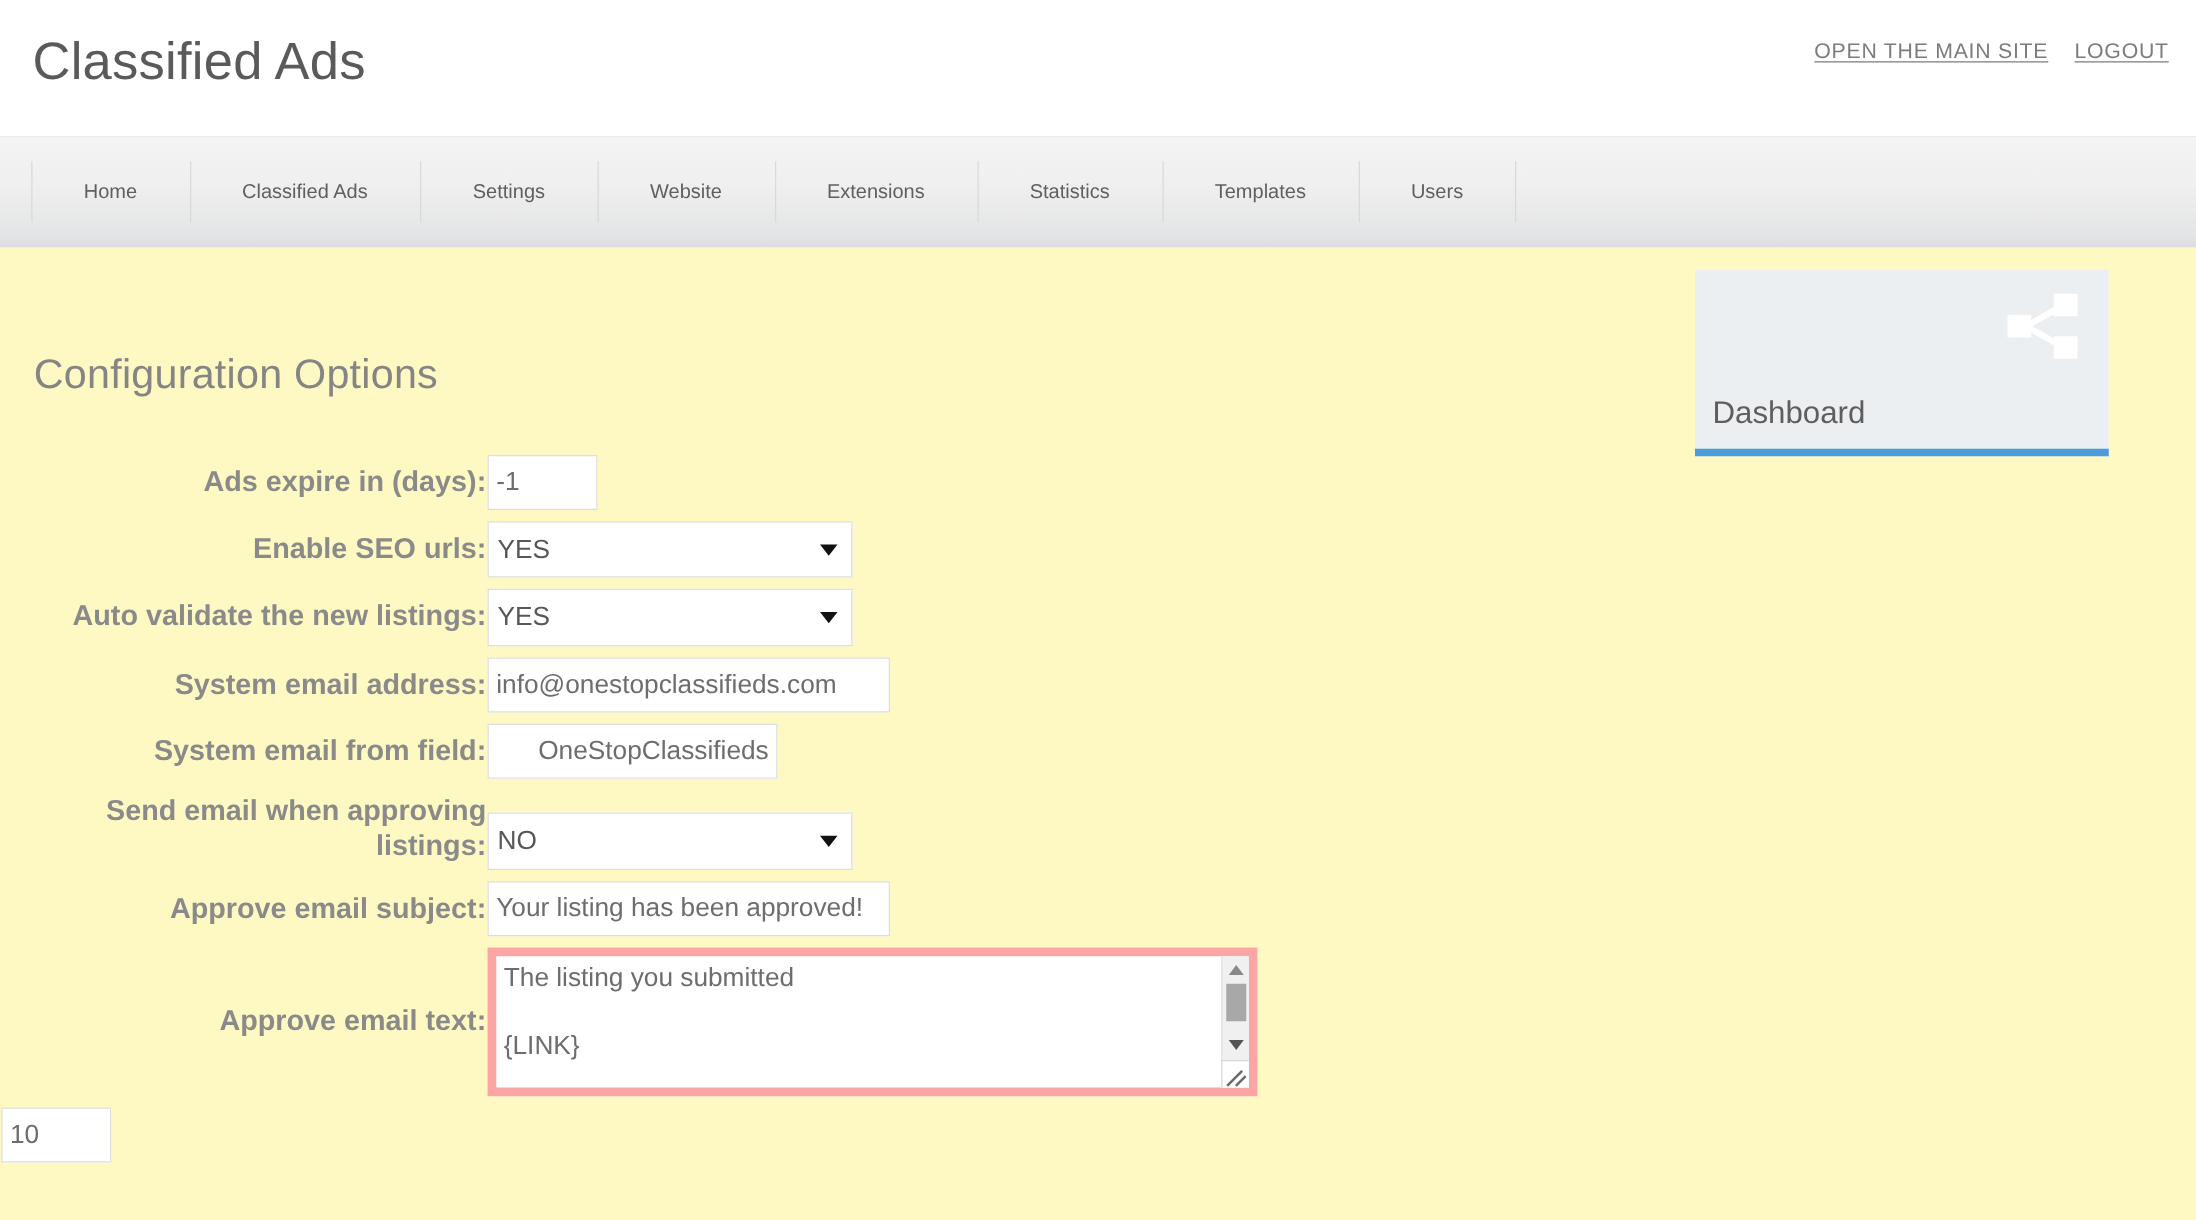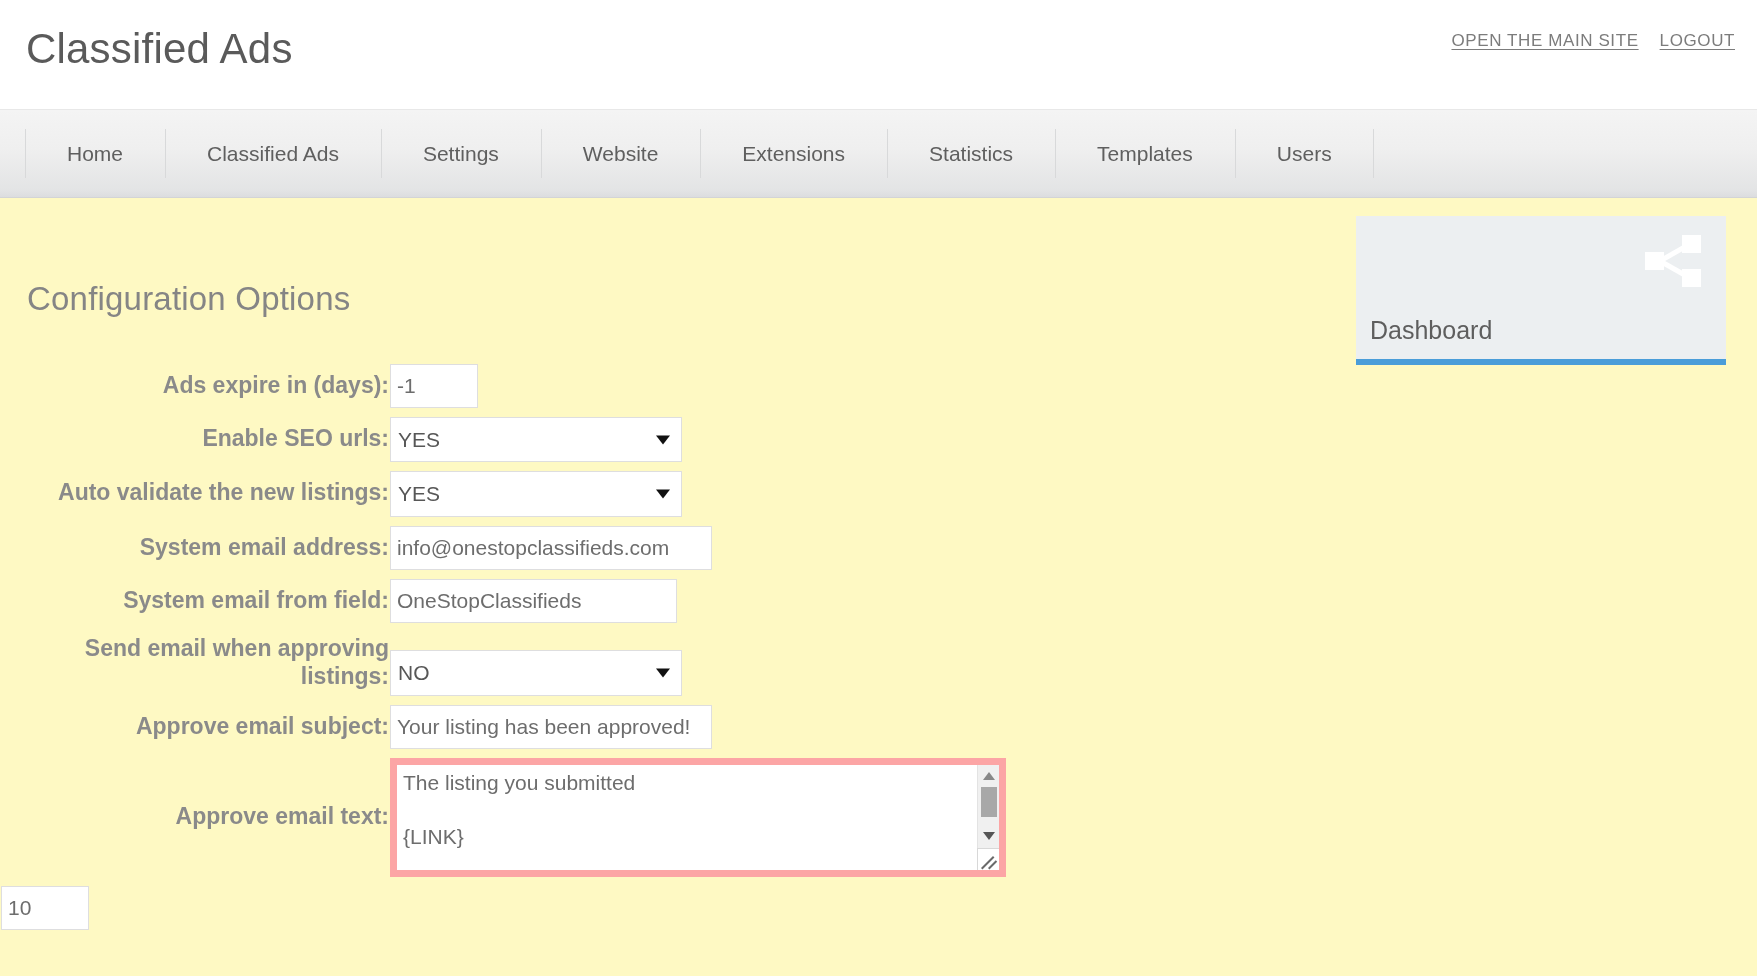--- a/index.html
+++ b/index.html
@@ -49,21 +49,21 @@
     border-bottom: 1px solid #d3d4d6;
     display: flex;
     align-items: stretch;
     padding-left: 25px;
   }
   .nav-item {
     display: flex;
     align-items: center;
     justify-content: center;
     padding: 0 42px;
-    font-size: 21px;
+    font-size: 16px;
     color: #5f5f5f;
     position: relative;
     cursor: pointer;
     min-width: 120px;
   }
   .nav-item::before {
     content: "";
     position: absolute;
     left: 0; top: 19px; bottom: 19px;
     width: 1px;
@@ -122,21 +122,21 @@
     border: 1px solid #dededf;
     background: #fff;
     font-size: 21px;
     color: #6d6d6d;
     padding: 0 6px;
     font-family: "Liberation Sans", sans-serif;
     outline: none;
     line-height: 42px;
   }
   .txt-input.small { width: 88px; }
-  .txt-input.medium { width: 287px; }
+  .txt-input.medium { width: 232px; text-align: right; }
   .txt-input.wide { width: 322px; }
 
   .sel-wrap {
     position: relative;
     width: 292px;
     height: 45px;
     border: 1px solid #dededf;
     background: #fff;
   }
   .sel-wrap.tall { height: 46px; }
@@ -214,21 +214,21 @@
     transform-origin: 0 0;
     transform: rotate(-45deg);
   }
   .ta-grip i:nth-child(1) { left: 3px; top: 19px; width: 17px; }
   .ta-grip i:nth-child(2) { left: 10px; top: 19px; width: 11px; }
 
   
   .dashboard-card {
     position: absolute;
     left: 1356px; top: 18px;
-    width: 370px; height: 149px;
+    width: 331px; height: 149px;
     background: #eceff1;
     border-bottom: 6px solid #4a9dd9;
     cursor: pointer;
   }
   .dash-icon {
     position: absolute;
     right: 20px; top: 18px;
     width: 62px; height: 54px;
   }
   .dash-label {

